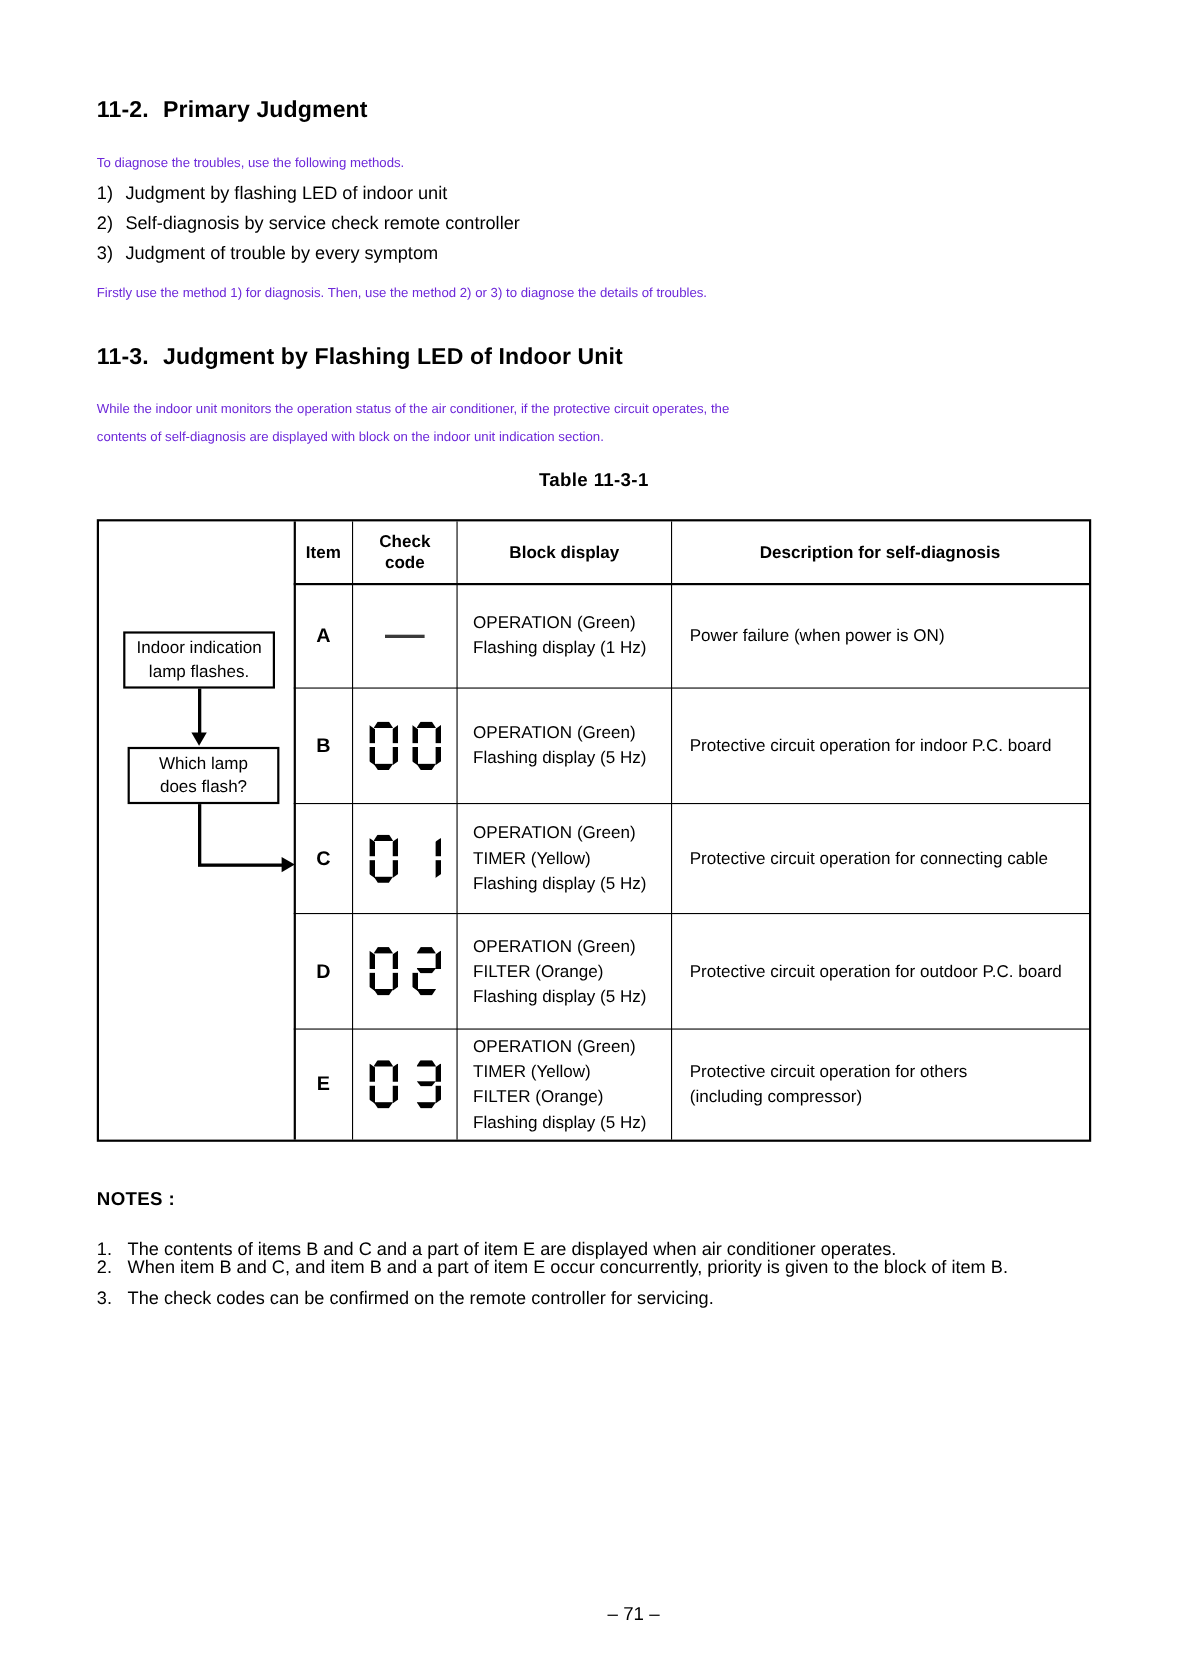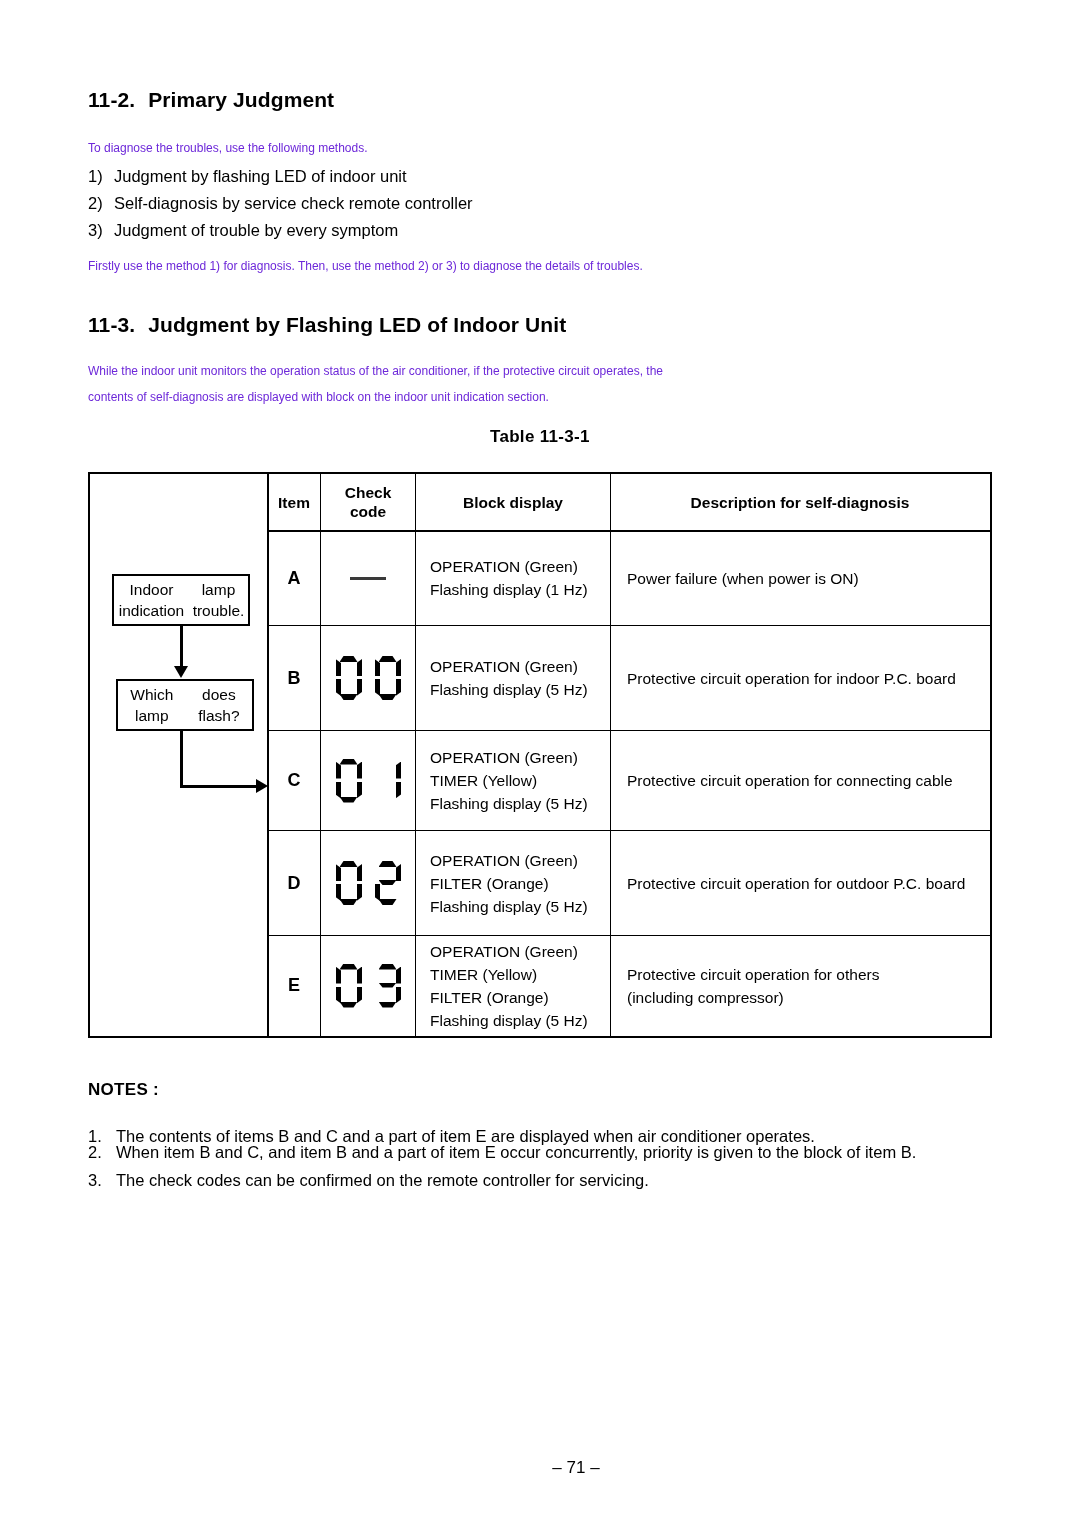--- a/index.html
+++ b/index.html
@@ -168,21 +168,21 @@
   
   .flowbox {
     position: absolute;
     border: 2.2px solid #000;
     background: #fff;
     box-sizing: border-box;
     font-size: 15.5px;
     line-height: 21px;
     text-align: center;
     display: flex;
-    flex-direction: row;
+    flex-direction: column;
     align-items: center;
     justify-content: center;
   }
   .connector {
     position: absolute;
     background: #000;
   }
   .arrowhead-down {
     position: absolute;
     width: 0; height: 0;
@@ -273,21 +273,21 @@
     <div class="th" style="left:178px; top:0; width:52px; height:56px;">Item</div>
     <div class="th" style="left:231px; top:0; width:94px; height:56px; flex-direction:column;">
       <span>Check</span>
       <span>code</span>
     </div>
     <div class="th" style="left:326px; top:0; width:194px; height:56px;">Block display</div>
     <div class="th" style="left:521px; top:0; width:378px; height:56px;">Description for self-diagnosis</div>
 
     <div class="flowbox" style="left:22px; top:100px; width:138px; height:52px;">
       <span>Indoor indication</span>
-      <span>lamp trouble.</span>
+      <span>lamp flashes.</span>
     </div>
 
     <div class="connector" style="left:90px; top:152px; width:2.5px; height:45px;"></div>
     <div class="arrowhead-down" style="left:84px; top:192px;"></div>
 
     <div class="flowbox" style="left:26px; top:205px; width:138px; height:52px;">
       <span>Which lamp</span>
       <span>does flash?</span>
     </div>
 

